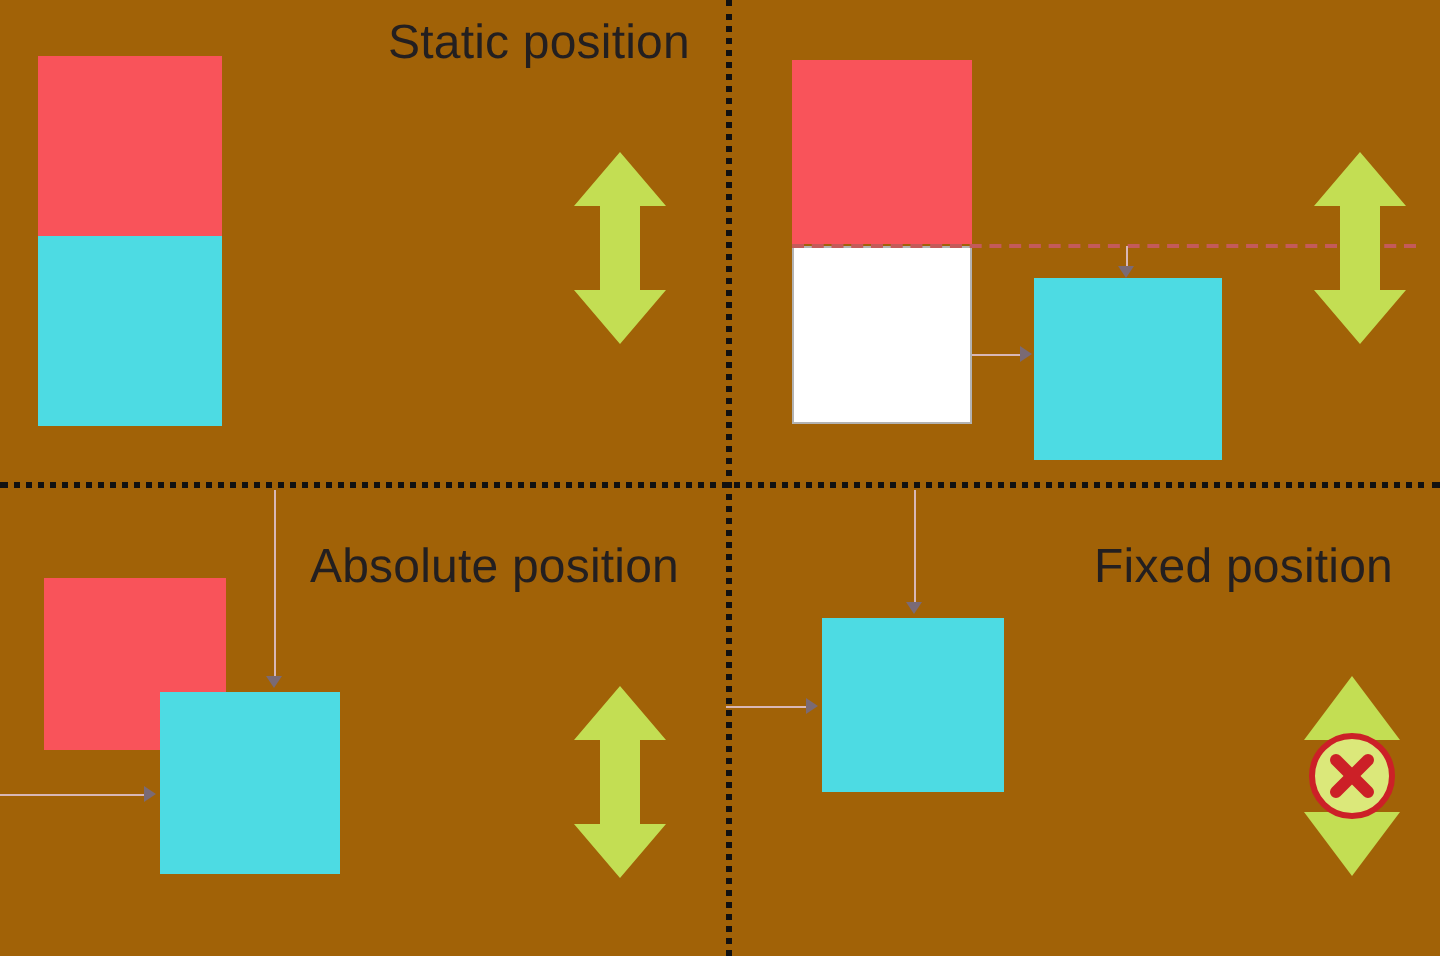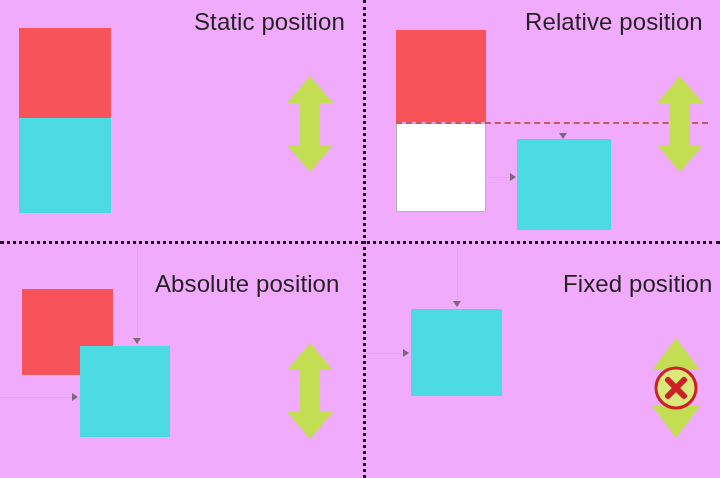--- a/index.html
+++ b/index.html
@@ -7,21 +7,21 @@
     padding: 0;
     background: #ffffff;
   }
   body {
     font-family: "Liberation Sans", sans-serif;
   }
   #canvas {
     position: relative;
     width: 720px;
     height: 478px;
-    background: #f0abfc;
+    background: #a16207;
     overflow: hidden;
   }
 
   
   .divider-v {
     position: absolute;
     top: 0;
     width: 0;
     height: 478px;
     border-left: 3px dotted #111111;
@@ -119,21 +119,20 @@
   <div class="box box-cyan" style="left:517px; top:139px; width:94px; height:91px;"></div>
 
   <div class="dashline" style="left:396px; top:122px; width:312px;"></div>
 
   <div class="lnk-v" style="left:563px; top:123px; height:11px;"></div>
   <div class="arrowhead-down" style="left:559px; top:133px;"></div>
 
   <div class="lnk-h" style="left:486px; top:177px; width:25px;"></div>
   <div class="arrowhead-right" style="left:510px; top:173px;"></div>
 
-  <div class="q-title" style="left:525px; top:8px;">Relative position</div>
 
   <div class="dbl-arrow" style="left:656px; top:76px;">
     <svg width="48" height="96" viewBox="0 0 48 96">
       <polygon points="24,0 47,27 34,27 34,69 47,69 24,96 1,69 14,69 14,27 1,27" fill="#c3de53"></polygon>
     </svg>
   </div>
 
   <div class="box box-red" style="left:22px; top:289px; width:91px; height:86px;"></div>
   <div class="box box-cyan" style="left:80px; top:346px; width:90px; height:91px;"></div>
 
@@ -152,21 +151,21 @@
   </div>
 
   <div class="box box-cyan" style="left:411px; top:309px; width:91px; height:87px;"></div>
 
   <div class="lnk-v" style="left:457px; top:245px; height:57px;"></div>
   <div class="arrowhead-down" style="left:453px; top:301px;"></div>
 
   <div class="lnk-h" style="left:363px; top:353px; width:41px;"></div>
   <div class="arrowhead-right" style="left:403px; top:349px;"></div>
 
-  <div class="q-title" style="left:547px; top:270px;margin-left:16px;">Fixed position</div>
+  <div class="q-title" style="left:547px; top:270px;">Fixed position</div>
 
   <div class="fixed-arrow" style="left:650px; top:338px;">
     <svg width="52" height="100" viewBox="0 0 52 100">
       <polygon points="26,0 50,32 2,32" fill="#c3de53"></polygon>
       <polygon points="26,100 50,68 2,68" fill="#c3de53"></polygon>
       <circle cx="26" cy="50" r="20" fill="#dbe87a" stroke="#cc2027" stroke-width="3"></circle>
       <g stroke="#cc2027" stroke-width="6" stroke-linecap="round">
         <line x1="18" y1="42" x2="34" y2="58"></line>
         <line x1="34" y1="42" x2="18" y2="58"></line>
       </g>

